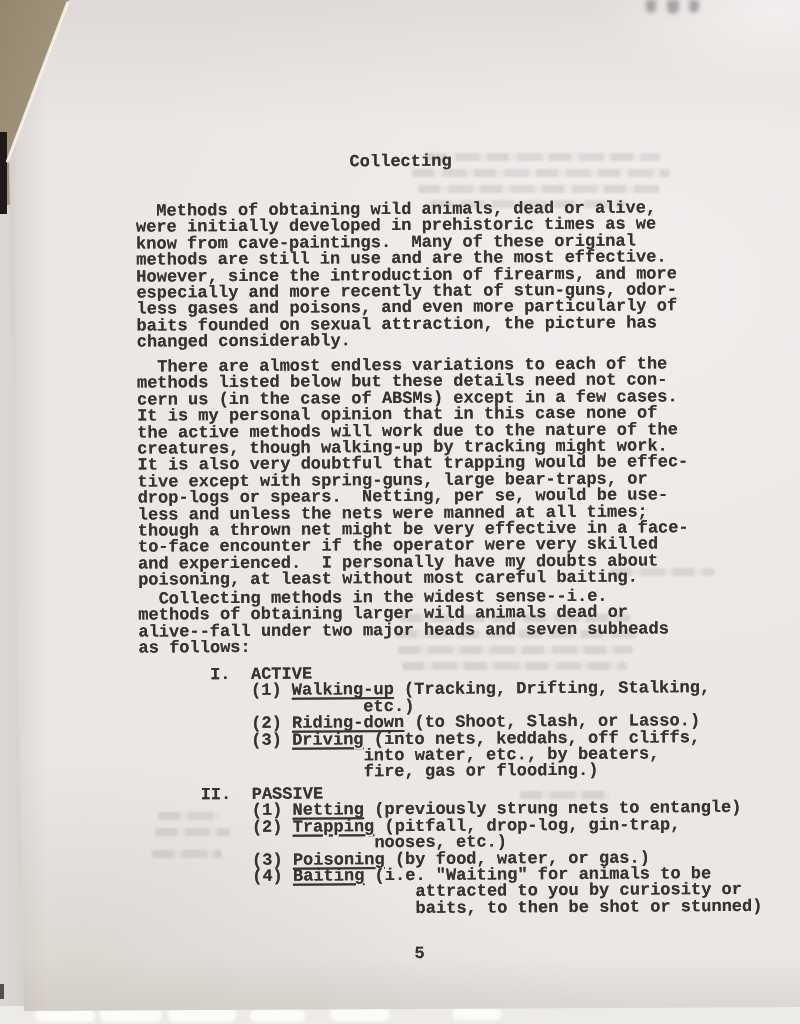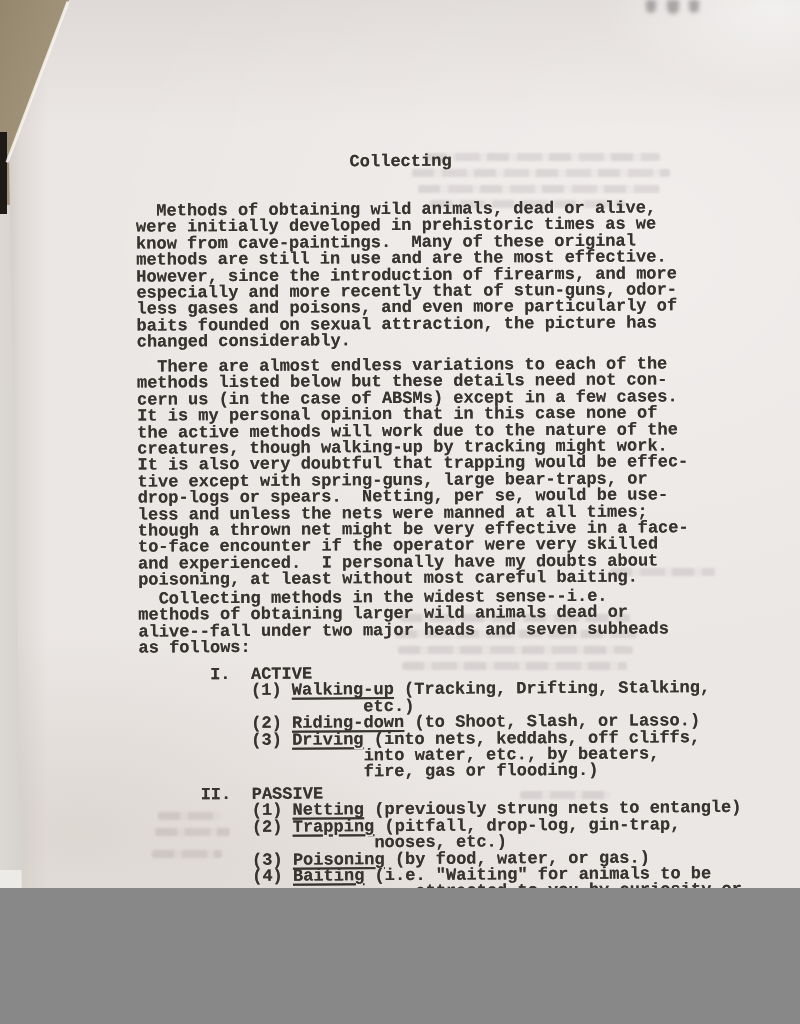--- a/index.html
+++ b/index.html
@@ -1,17 +1,17 @@
 <!DOCTYPE html>
 <html><head>
 <meta charset="utf-8">
 <style>
   html,body{margin:0;padding:0;background:#888;}
   .photo{
-    position:relative;width:800px;height:888px;overflow:hidden;
+    position:relative;width:800px;height:1024px;overflow:hidden;
     background:#d2cabb;font-family:"Liberation Sans",sans-serif;
   }
   
   .bg-table{
     position:absolute;inset:0;
     background:linear-gradient(108deg,#95876d 0%,#ab9d83 12%,#c3b89f 30%,#d5ccb9 48%,#ddd6c7 62%,#d8d2c5 100%);
   }
   .bg-left-band{
     position:absolute;left:0;top:205px;width:30px;bottom:0;
     background:linear-gradient(90deg,#dcd8d4 0%,#d3cfcb 100%);

